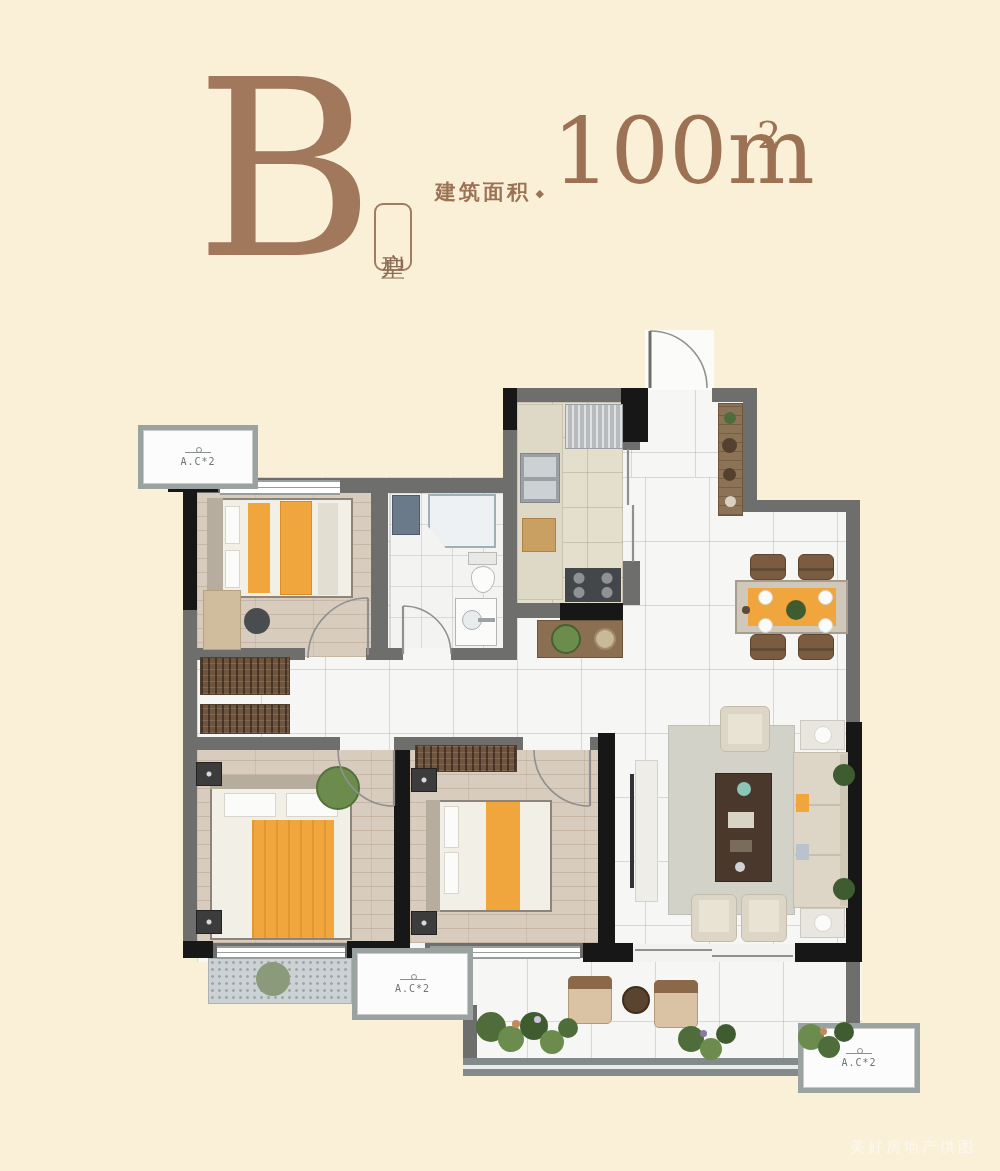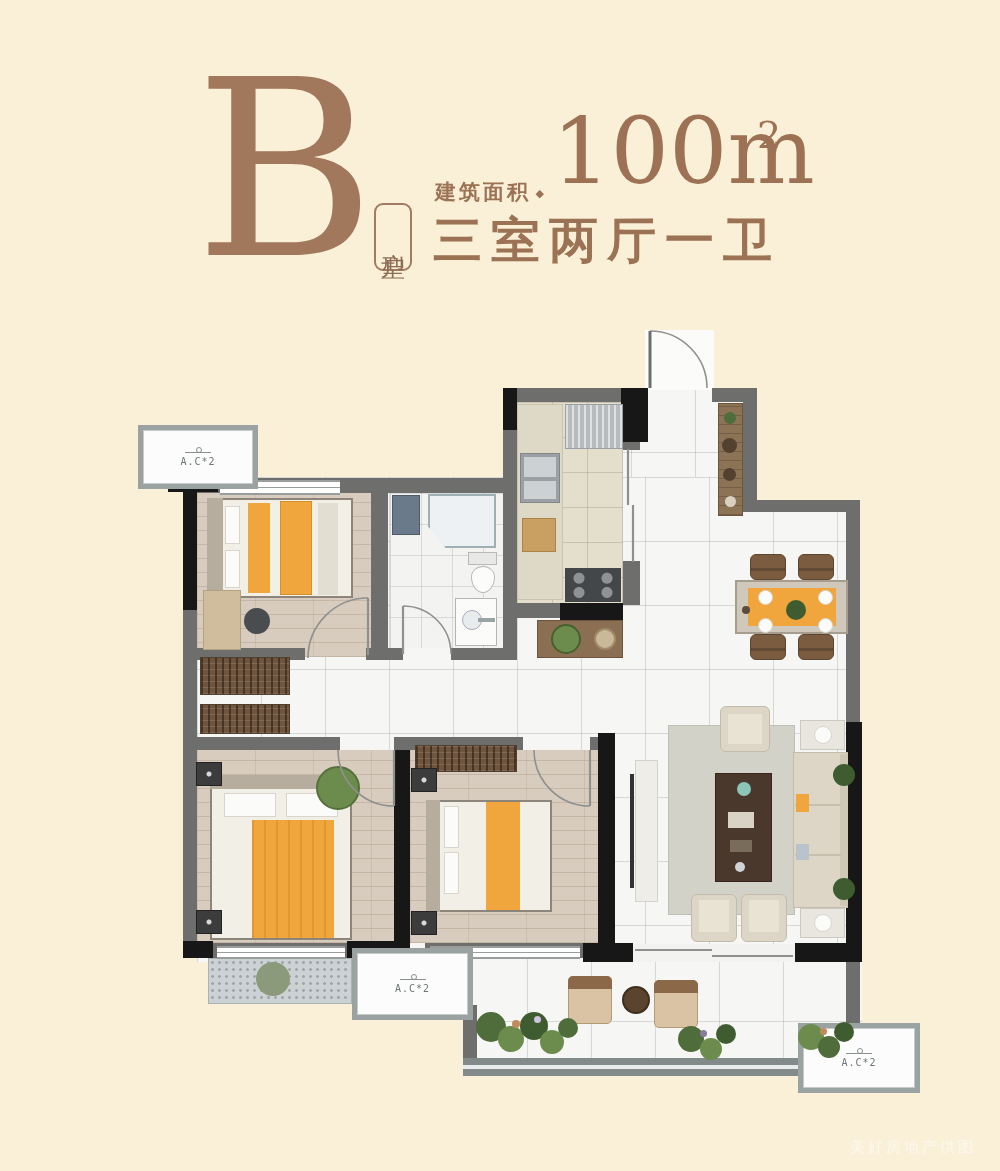--- a/index.html
+++ b/index.html
@@ -82,21 +82,20 @@
   <div class="abs b-letter" style="left:195px;top:48px;">B</div>
   <div class="abs hx-badge" style="left:374px;top:203px;">
     <span>户型</span>
   </div>
   <div class="abs" style="left:435px;top:178px;">
     <span class="area-label">建筑面积</span>
     <span class="area-sep">◆</span>
   </div>
   <div class="abs area-value" style="left:552px;top:106px;">100m</div>
   <div class="abs area-sup" style="left:757px;top:116px;">2</div>
-  <div class="abs layout-text" style="left:433px;top:214px;">三室两厅一卫</div>
 
   <div class="abs tile" style="left:503px;top:388px;width:357px;height:92px;"></div>
   <div class="abs tile" style="left:197px;top:477px;width:663px;height:485px;"></div>
   <div class="abs cream" style="left:757px;top:388px;width:103px;height:112px;"></div>
   <div class="abs tile" style="left:463px;top:957px;width:399px;height:119px;"></div>
   <div class="abs wood" style="left:197px;top:490px;width:176px;height:167px;"></div>
   <div class="abs wood" style="left:197px;top:750px;width:203px;height:193px;"></div>
   <div class="abs wood" style="left:410px;top:750px;width:188px;height:193px;"></div>
   <div class="abs tile-k" style="left:517px;top:402px;width:106px;height:201px;"></div>
   <div class="abs tile-s" style="left:390px;top:493px;width:113px;height:155px;"></div>

